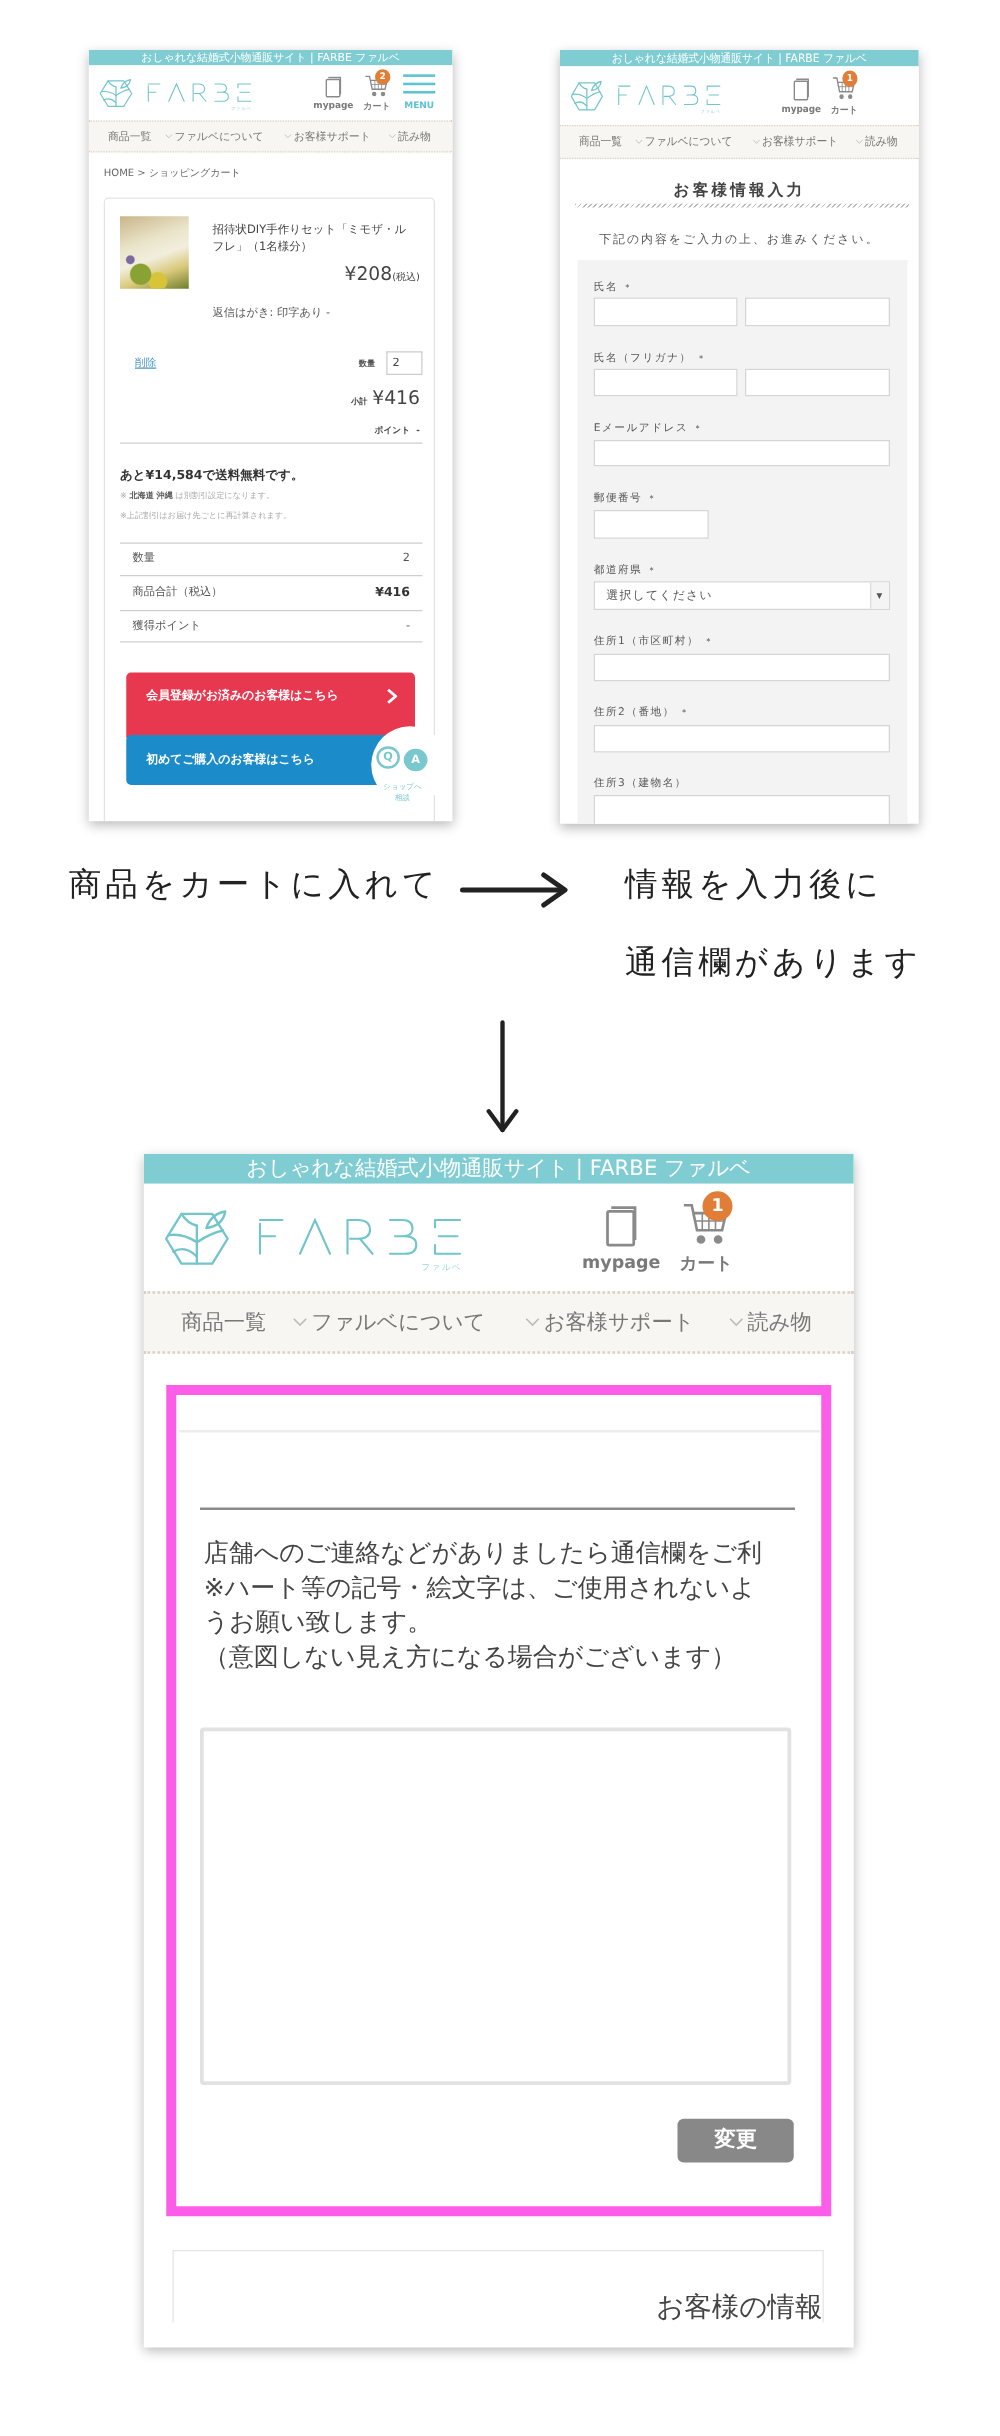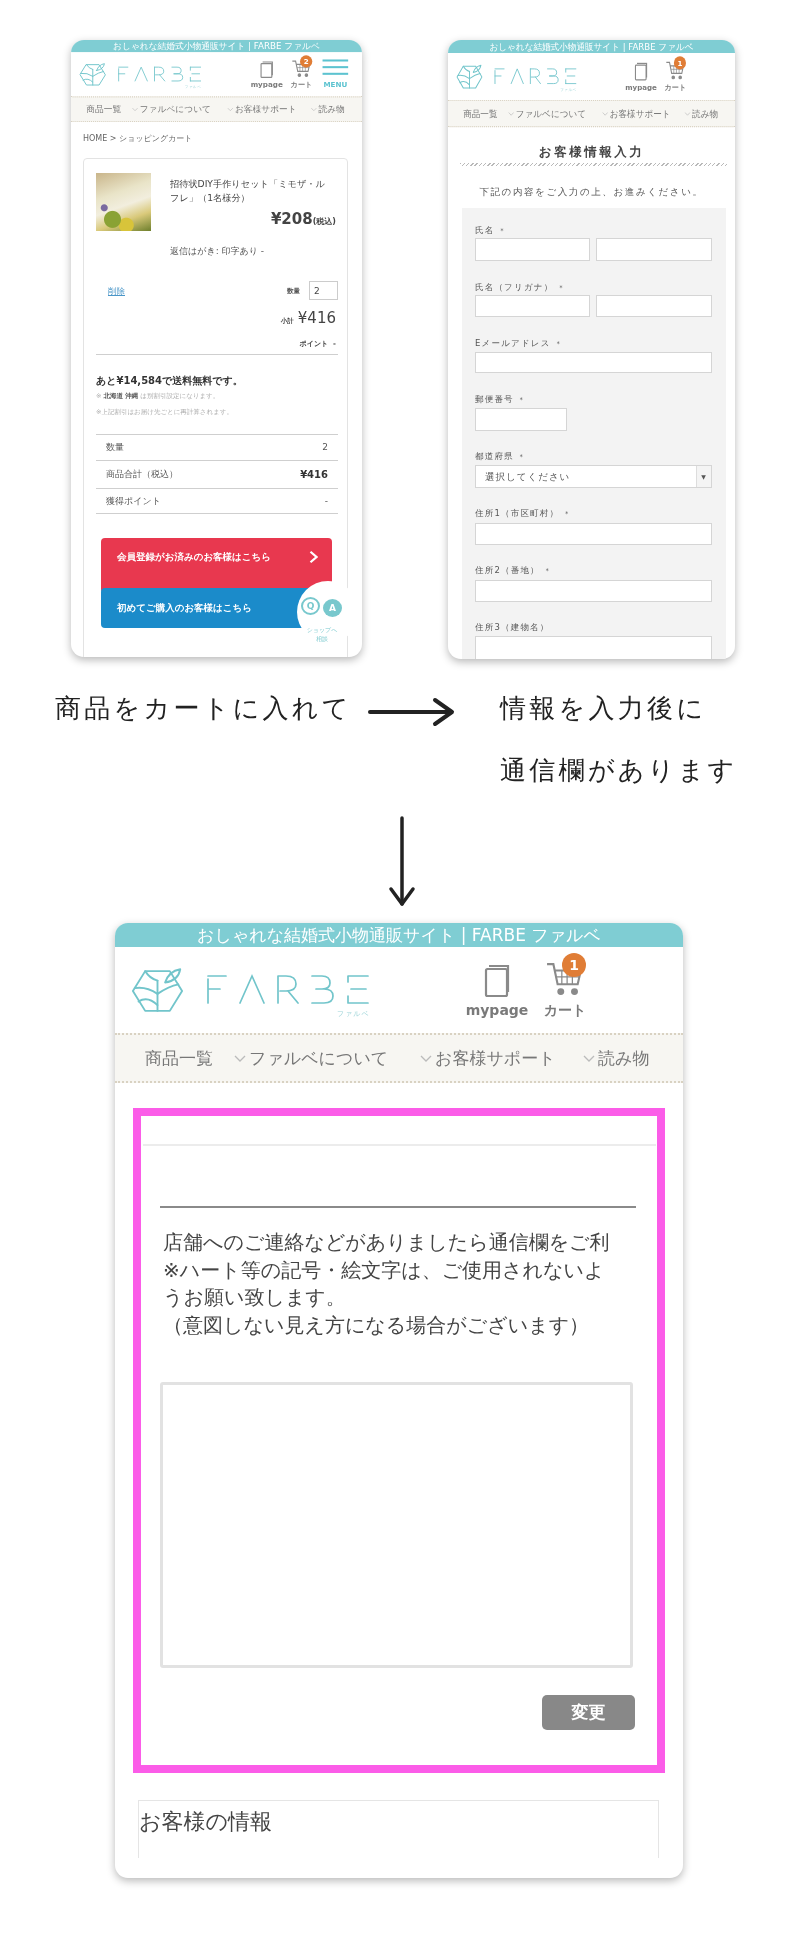--- a/index.html
+++ b/index.html
@@ -1,19 +1,19 @@
 <!DOCTYPE html>
 <html><head>
 <meta charset="utf-8">
 <style>
   * { box-sizing: border-box; margin: 0; padding: 0; }
   html, body { width: 800px; height: 1949px; background: #ffffff; overflow: hidden; }
   body { position: relative; font-family: "DejaVu Sans", sans-serif; color: #444; }
 
-  .panel { position: absolute; background: #fff; overflow: hidden; box-shadow: 0 3px 9px rgba(0,0,0,0.28); border-radius: 13px; }
+  .panel { position: absolute; background: #fff; overflow: hidden; box-shadow: 0 3px 9px rgba(0,0,0,0.28); }
   #panel-cart  { left: 71px;  top: 40px;  width: 291px; height: 617px; }
   #panel-form  { left: 448px; top: 40px;  width: 287px; height: 619px; }
   #panel-notes { left: 115px; top: 923px; width: 568px; height: 955px; }
 
   
   .hdr-wrap { position: absolute; left: 0; top: 0; width: 568px; height: 160px; transform-origin: 0 0; }
   #panel-cart .hdr-wrap { transform: scale(0.5123); }
   #panel-form .hdr-wrap { transform: scale(0.5053, 0.545); }
   .site-banner { height: 24px; background: #7fcdd3; color: #fff; font-size: 17px; line-height: 24px; text-align: center; white-space: nowrap; }
   .site-header { position: relative; height: 86px; background: #fff; }
@@ -42,21 +42,21 @@
   .cart-card { position: absolute; left: 12px; top: 118px; width: 265px; height: 530px; border: 1px solid #e3e3e3; border-radius: 4px; }
   .cart-card > * { position: absolute; }
   .thumb { left: 12px; top: 14px; width: 55px; height: 58px;
     background:
       radial-gradient(circle at 30% 80%, #8aa234 0 8px, transparent 9px),
       radial-gradient(circle at 55% 90%, #d8c43a 0 7px, transparent 8px),
       radial-gradient(circle at 15% 60%, #7a6aa0 0 3px, transparent 4px),
       linear-gradient(160deg, #c9b58a 0%, #e9e4c8 35%, #f2eede 55%, #d9c97a 75%, #6e7f2c 100%); }
   .item-title { left: 86px; top: 18px; width: 172px; font-size: 9.2px; line-height: 14px; color: #444; }
   .item-title span { display: block; white-space: nowrap; }
-  .item-price { right: 11px; top: 51px; font-size: 15px; line-height: 18px; color: #444; white-space: nowrap; font-weight: bold; }
+  .item-price { right: 11px; top: 51px; font-size: 15px; line-height: 18px; color: #444; white-space: nowrap; }
   .item-price small { font-size: 8px; }
   .item-option { left: 86px; top: 86px; font-size: 9px; line-height: 12px; color: #555; white-space: nowrap; }
   .delete-link { left: 24px; top: 126px; font-size: 8.5px; line-height: 12px; color: #4a96c8; text-decoration: underline; }
   .qty-label { left: 203px; top: 127px; font-size: 6.5px; font-weight: bold; color: #555; line-height: 10px; }
   .qty-input { left: 225px; top: 122px; width: 29px; height: 19px; border: 1px solid #ccc; font-size: 9px; padding-left: 4px; font-family: "DejaVu Sans", sans-serif; color: #444; background: #fff; }
   .subtotal { right: 11px; top: 149px; line-height: 20px; white-space: nowrap; color: #444; }
   .subtotal .k { font-size: 6.5px; font-weight: bold; margin-right: 4px; }
   .subtotal .v { font-size: 15px; }
   .points { right: 11px; top: 179px; font-size: 7px; font-weight: bold; line-height: 12px; color: #444; white-space: nowrap; }
   .card-hr { left: 12px; top: 195px; width: 242px; height: 0; border-top: 1.5px solid #cfcfcf; }
@@ -91,21 +91,21 @@
 
   
   .highlight-box { position: absolute; left: 18px; top: 185px; width: 532px; height: 665px; border: 8px solid #fb5ce8; }
   .notes-topline { position: absolute; left: 28px; top: 221px; width: 513px; height: 2px; background: #ececec; }
   .notes-title { position: absolute; left: 18px; width: 532px; top: 243px; text-align: center; font-size: 22px; line-height: 28px; color: #444; }
   .notes-underline { position: absolute; left: 45px; top: 283px; width: 476px; height: 2px; background: #8a8a8a; }
   .notes-desc { position: absolute; left: 48px; top: 306px; font-size: 20px; line-height: 27.5px; color: #444; }
   .notes-desc span { display: block; white-space: nowrap; }
   .notes-textarea { position: absolute; left: 45px; top: 459px; width: 473px; height: 286px; border: 3px solid #e2e2e2; border-radius: 3px; background: #fff; resize: none; font-family: "DejaVu Sans", sans-serif; font-size: 16px; color: #444; padding: 8px; }
   .btn-change { position: absolute; left: 427px; top: 772px; width: 93px; height: 35px; background: #888888; border-radius: 5px; color: #fff; font-size: 17px; font-weight: bold; line-height: 35px; text-align: center; }
-  .next-section { position: absolute; left: 23px; top: 877px; width: 521px; height: 58px; border: 1px solid #e5e5e5; border-bottom: none; text-align: left; font-size: 22px; line-height: 30px; padding-top: 6px; color: #444; }
+  .next-section { position: absolute; left: 23px; top: 877px; width: 521px; height: 58px; border: 1px solid #e5e5e5; border-bottom: none; text-align: right; font-size: 22px; line-height: 30px; padding-top: 31px; color: #444; }
 
   
   .caption { position: absolute; font-size: 26px; line-height: 36px; letter-spacing: 3.3px; color: #222; white-space: nowrap; }
   #caption-step1 { left: 55px; top: 690px; }
   #caption-step2a { left: 500px; top: 690px; }
   #caption-step2b { left: 500px; top: 752px; }
   #arrow-right { position: absolute; left: 368px; top: 696px; width: 88px; height: 32px; }
   #arrow-down { position: absolute; left: 388px; top: 816px; width: 28px; height: 92px; }
 </style>
 </head>

